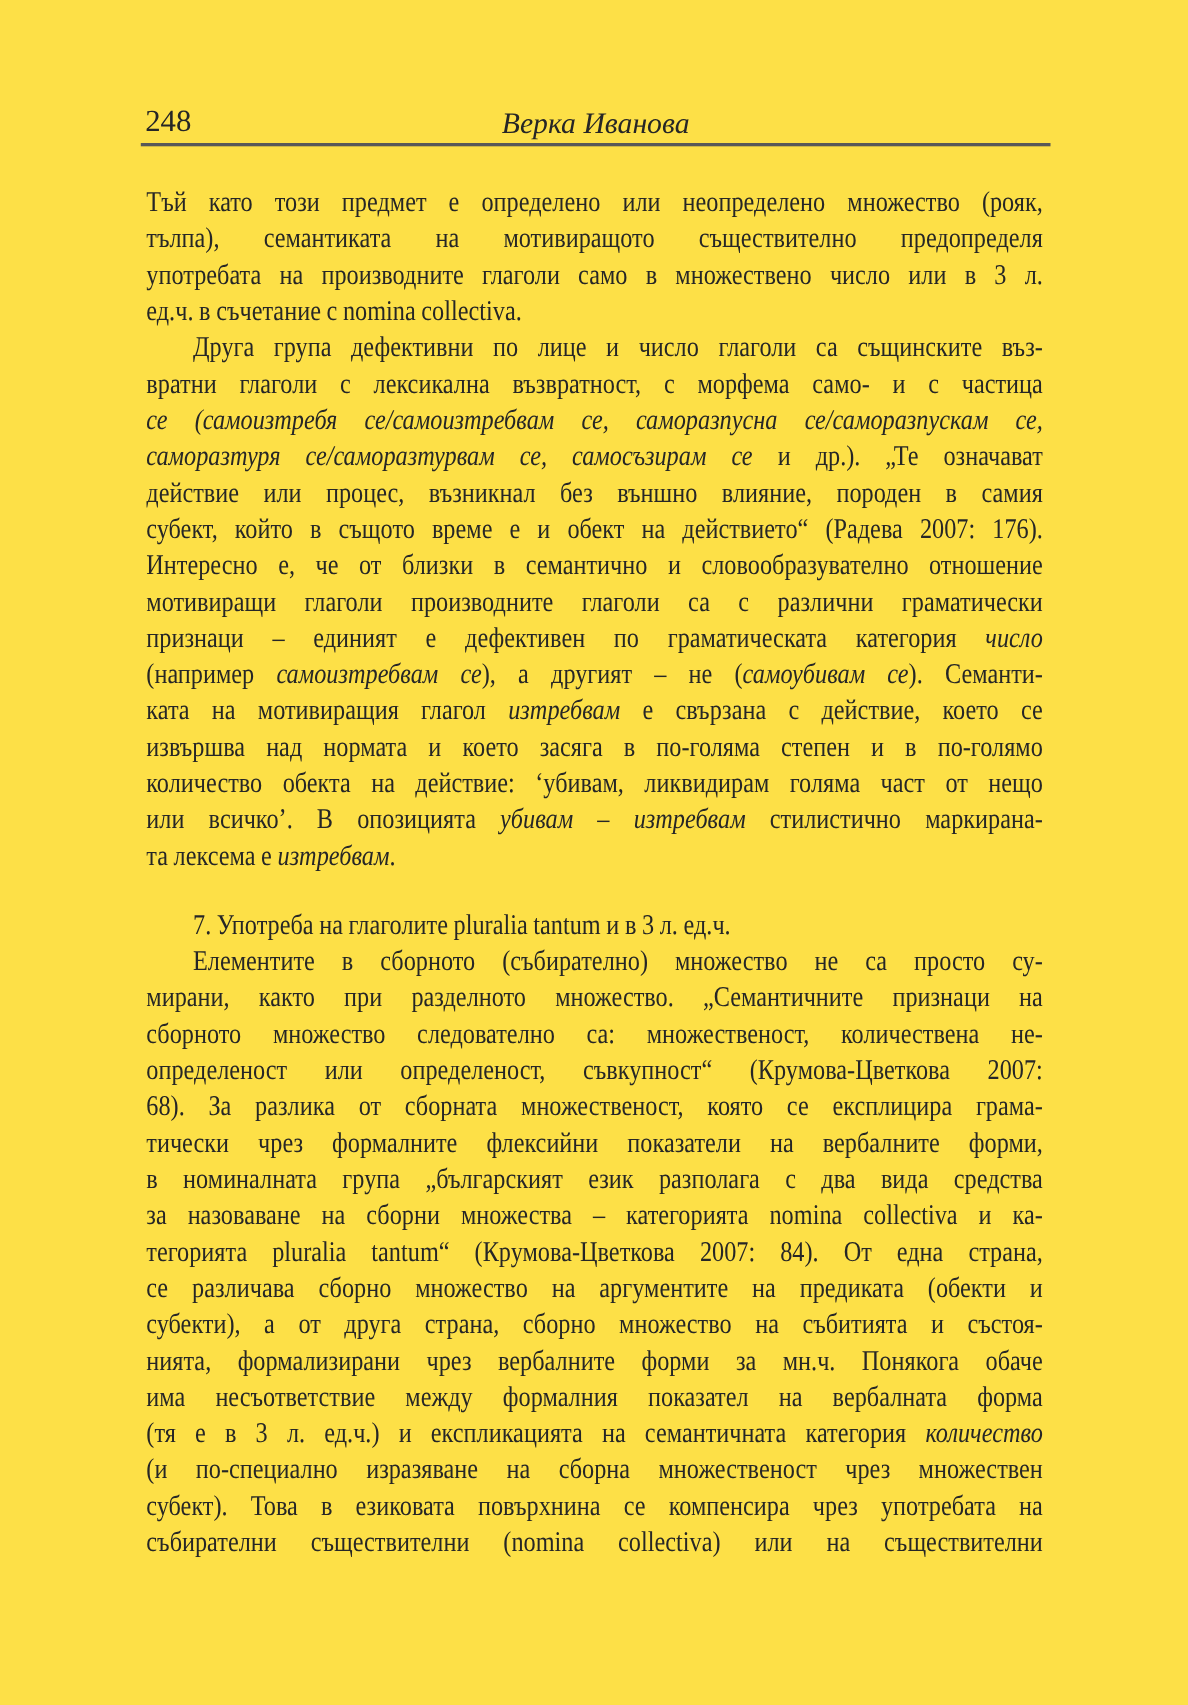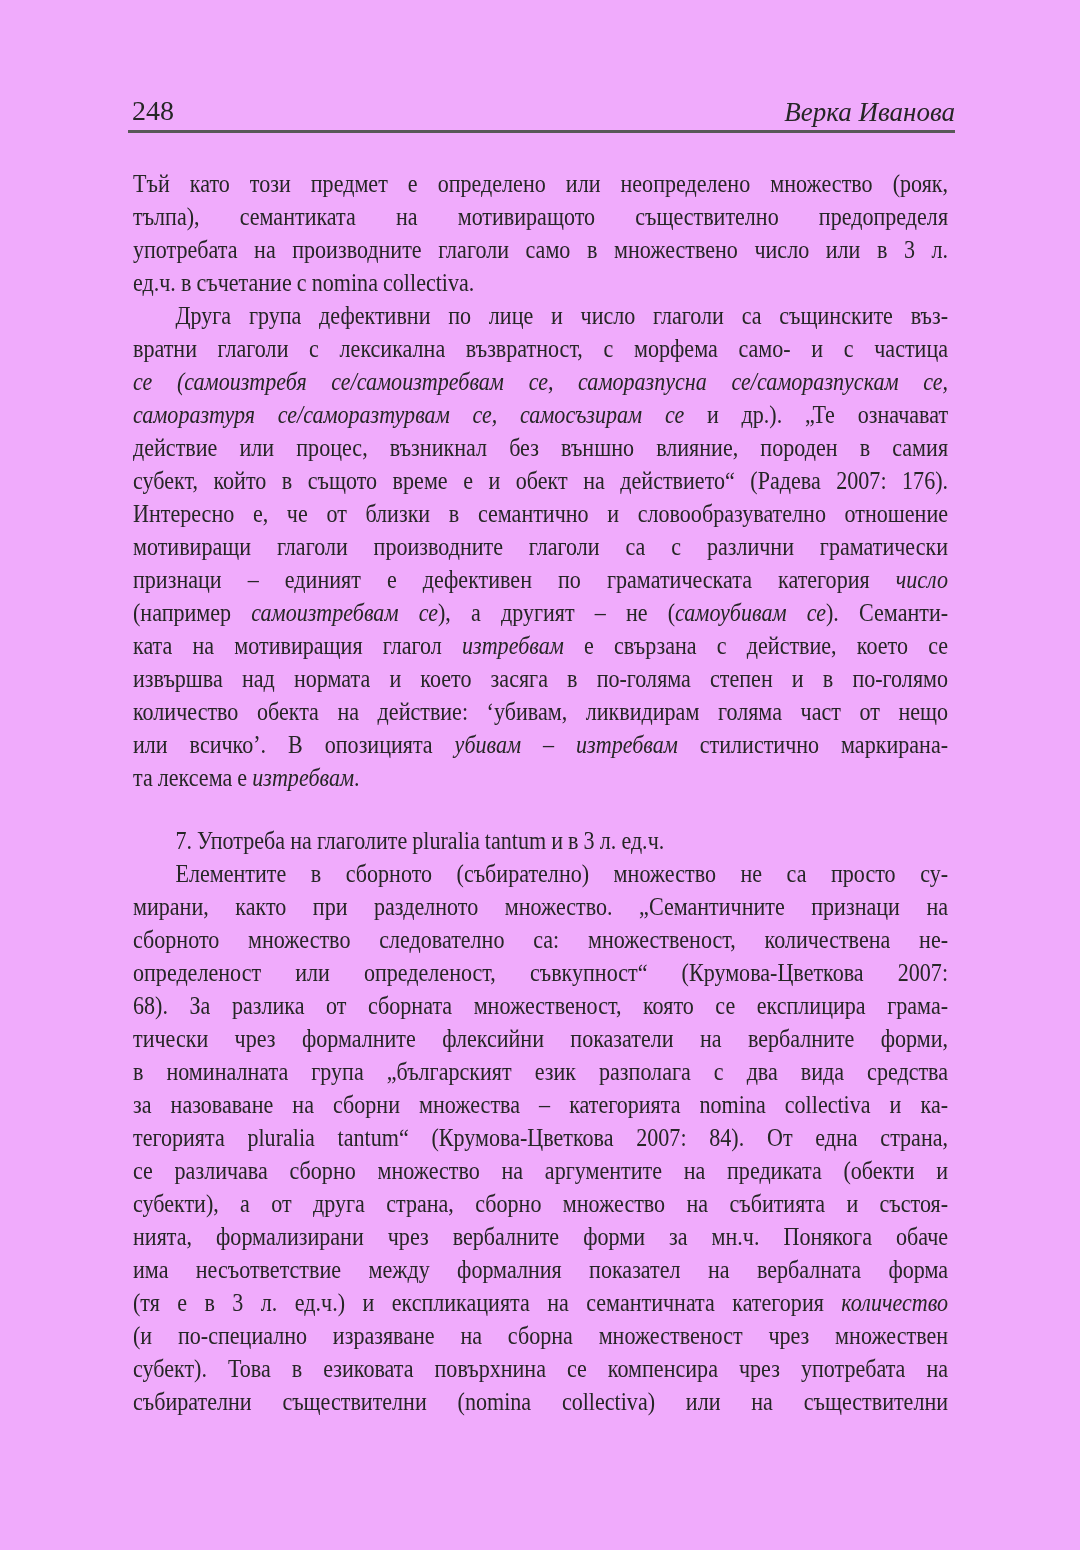--- a/index.html
+++ b/index.html
@@ -5,36 +5,36 @@
 <style>
   html, body { margin: 0; padding: 0; }
   body {
     width: 1080px; height: 1550px;
     background: #ffffff;
     position: relative;
     font-family: "Liberation Serif", "DejaVu Serif", serif;
     color: #262626;
     overflow: hidden;
   }
-  .page { position: absolute; inset: 0; background: #f0abfc; }
+  .page { position: absolute; inset: 0; background: #fde047; }
 
   
   .header {
     position: absolute;
     left: 128px; top: 94px;
     width: 827px; height: 36px;
     border-bottom: 3px solid #585858;
   }
   .page-num {
     position: absolute; left: 4px; top: 0;
     font-size: 28px; line-height: 34px;
   }
   .running-title {
     position: absolute; left: 0; right: 0; top: 1px;
-    text-align: right;
+    text-align: center;
     font-style: italic;
     font-size: 27px; line-height: 34px;
   }
 
   
   .body-text {
     position: absolute;
     left: 133px; top: 167px;
     width: 960px;
     transform: scaleX(0.849);

